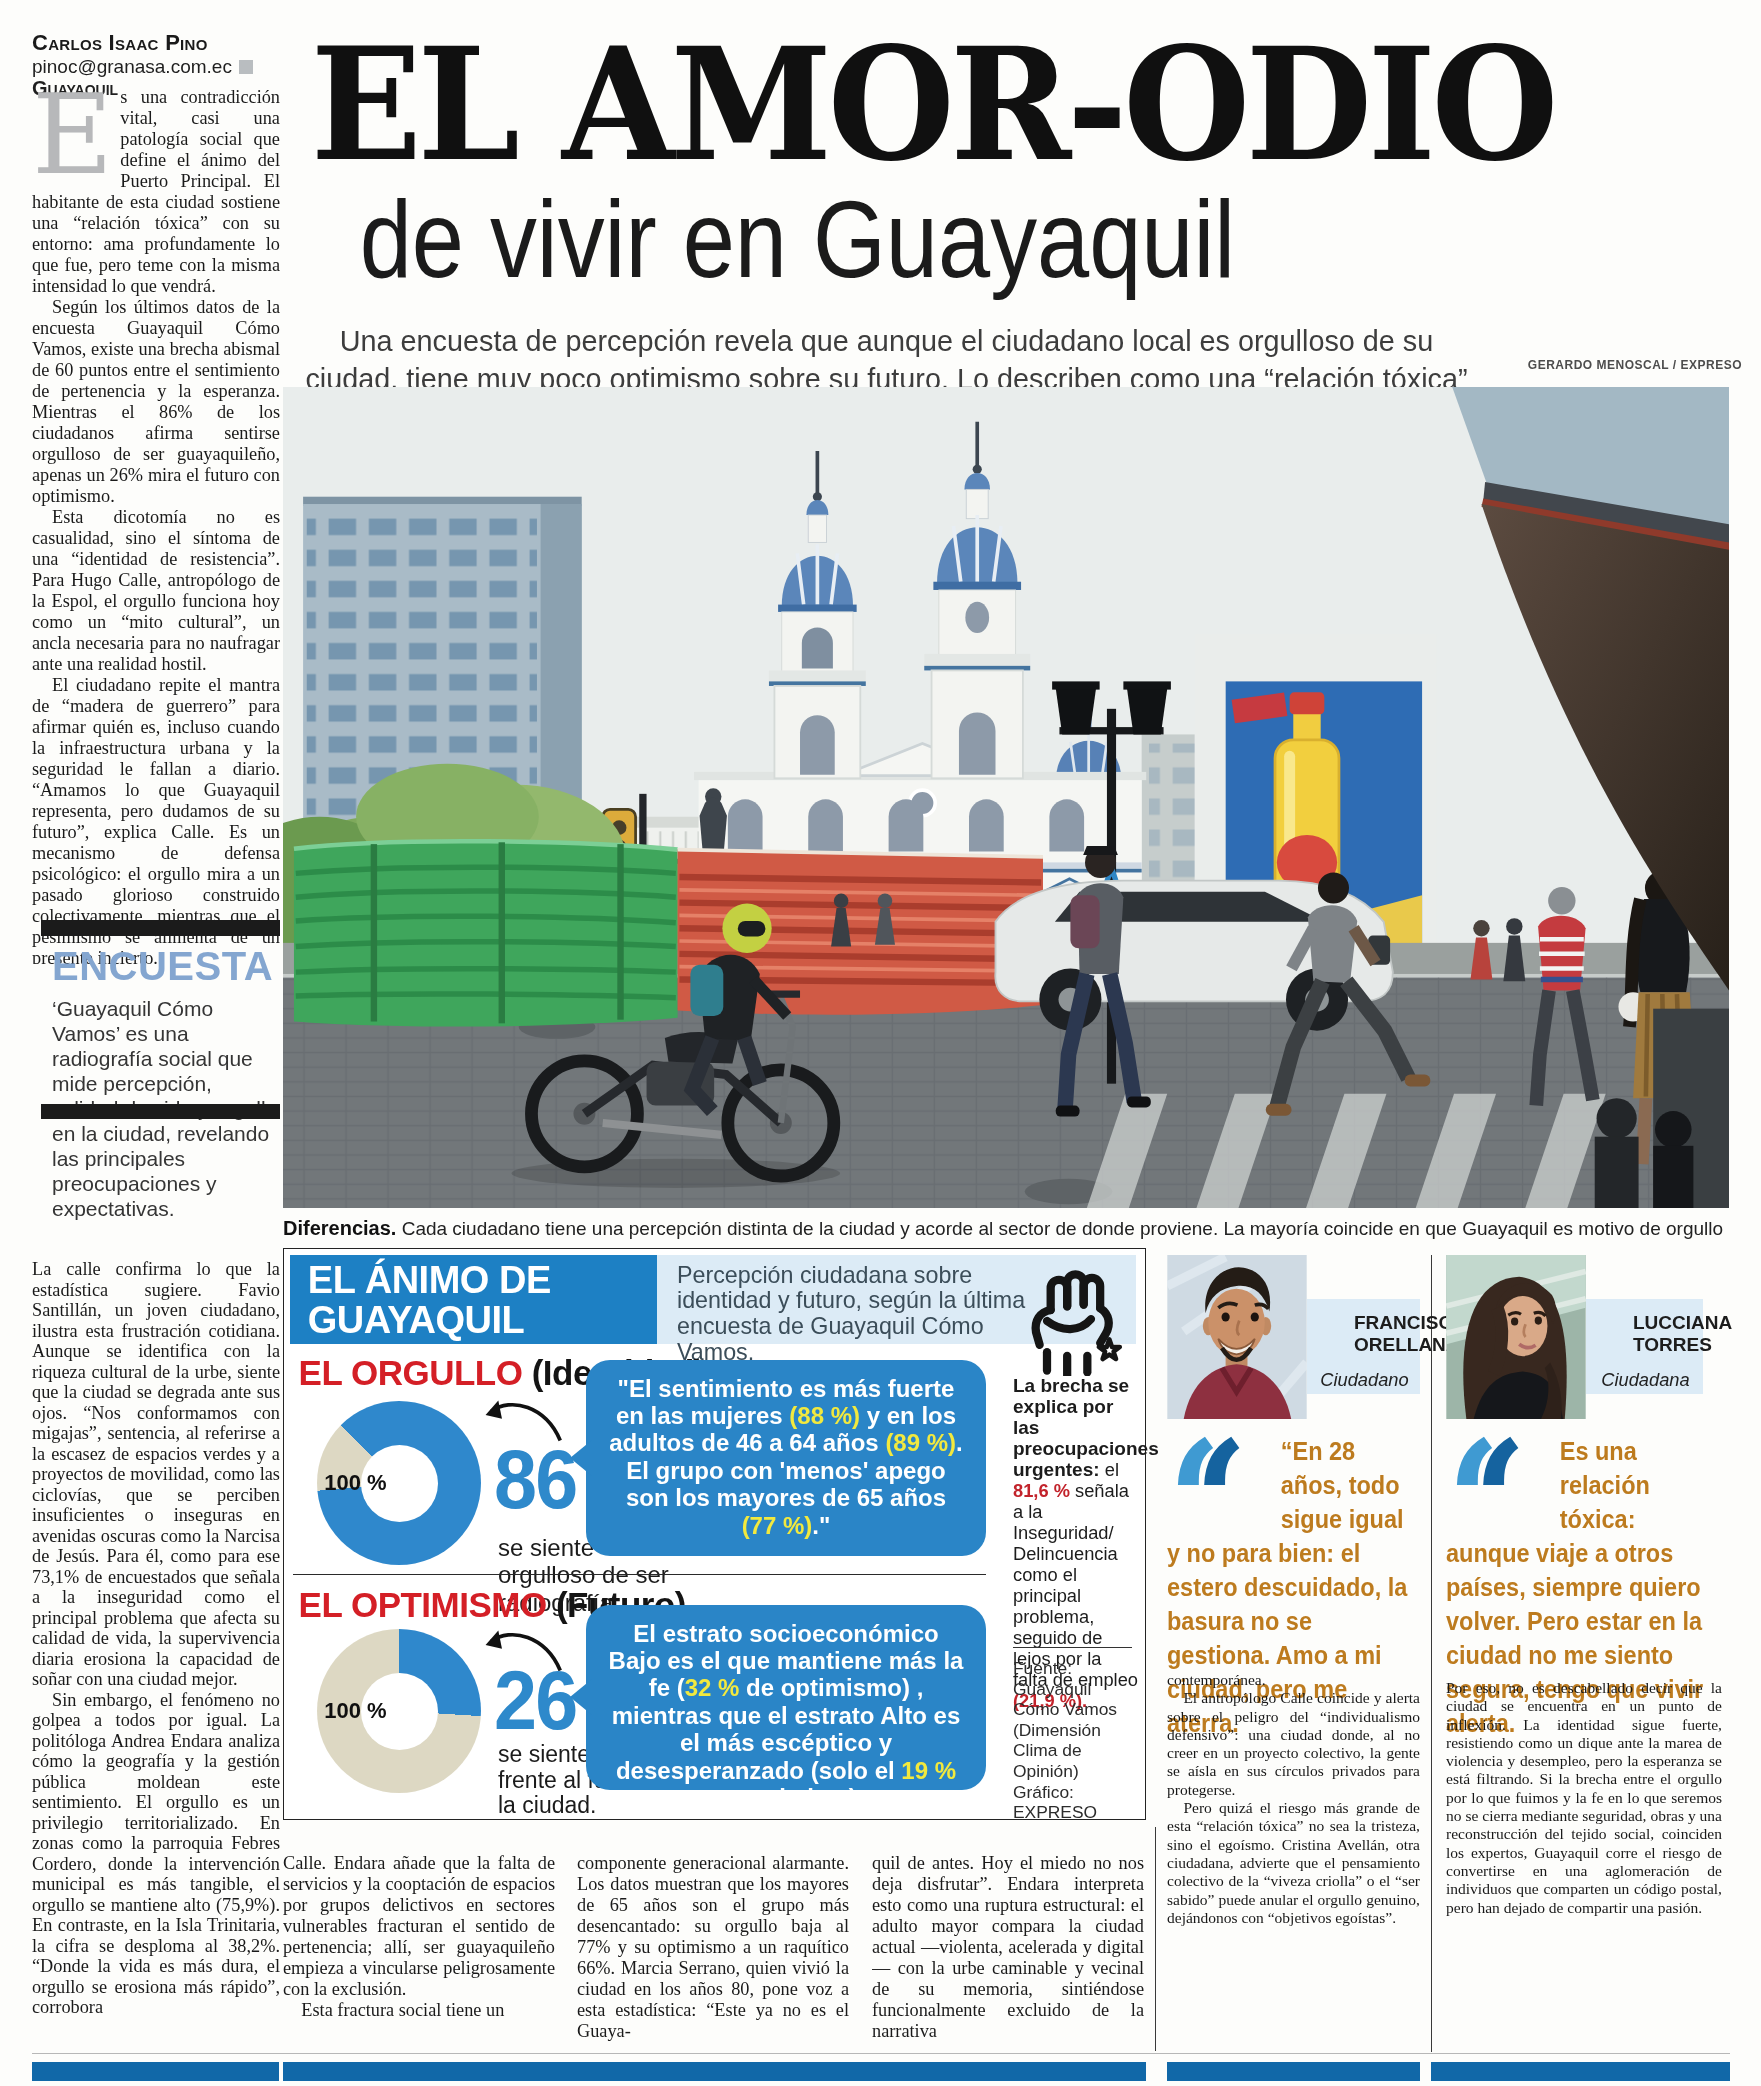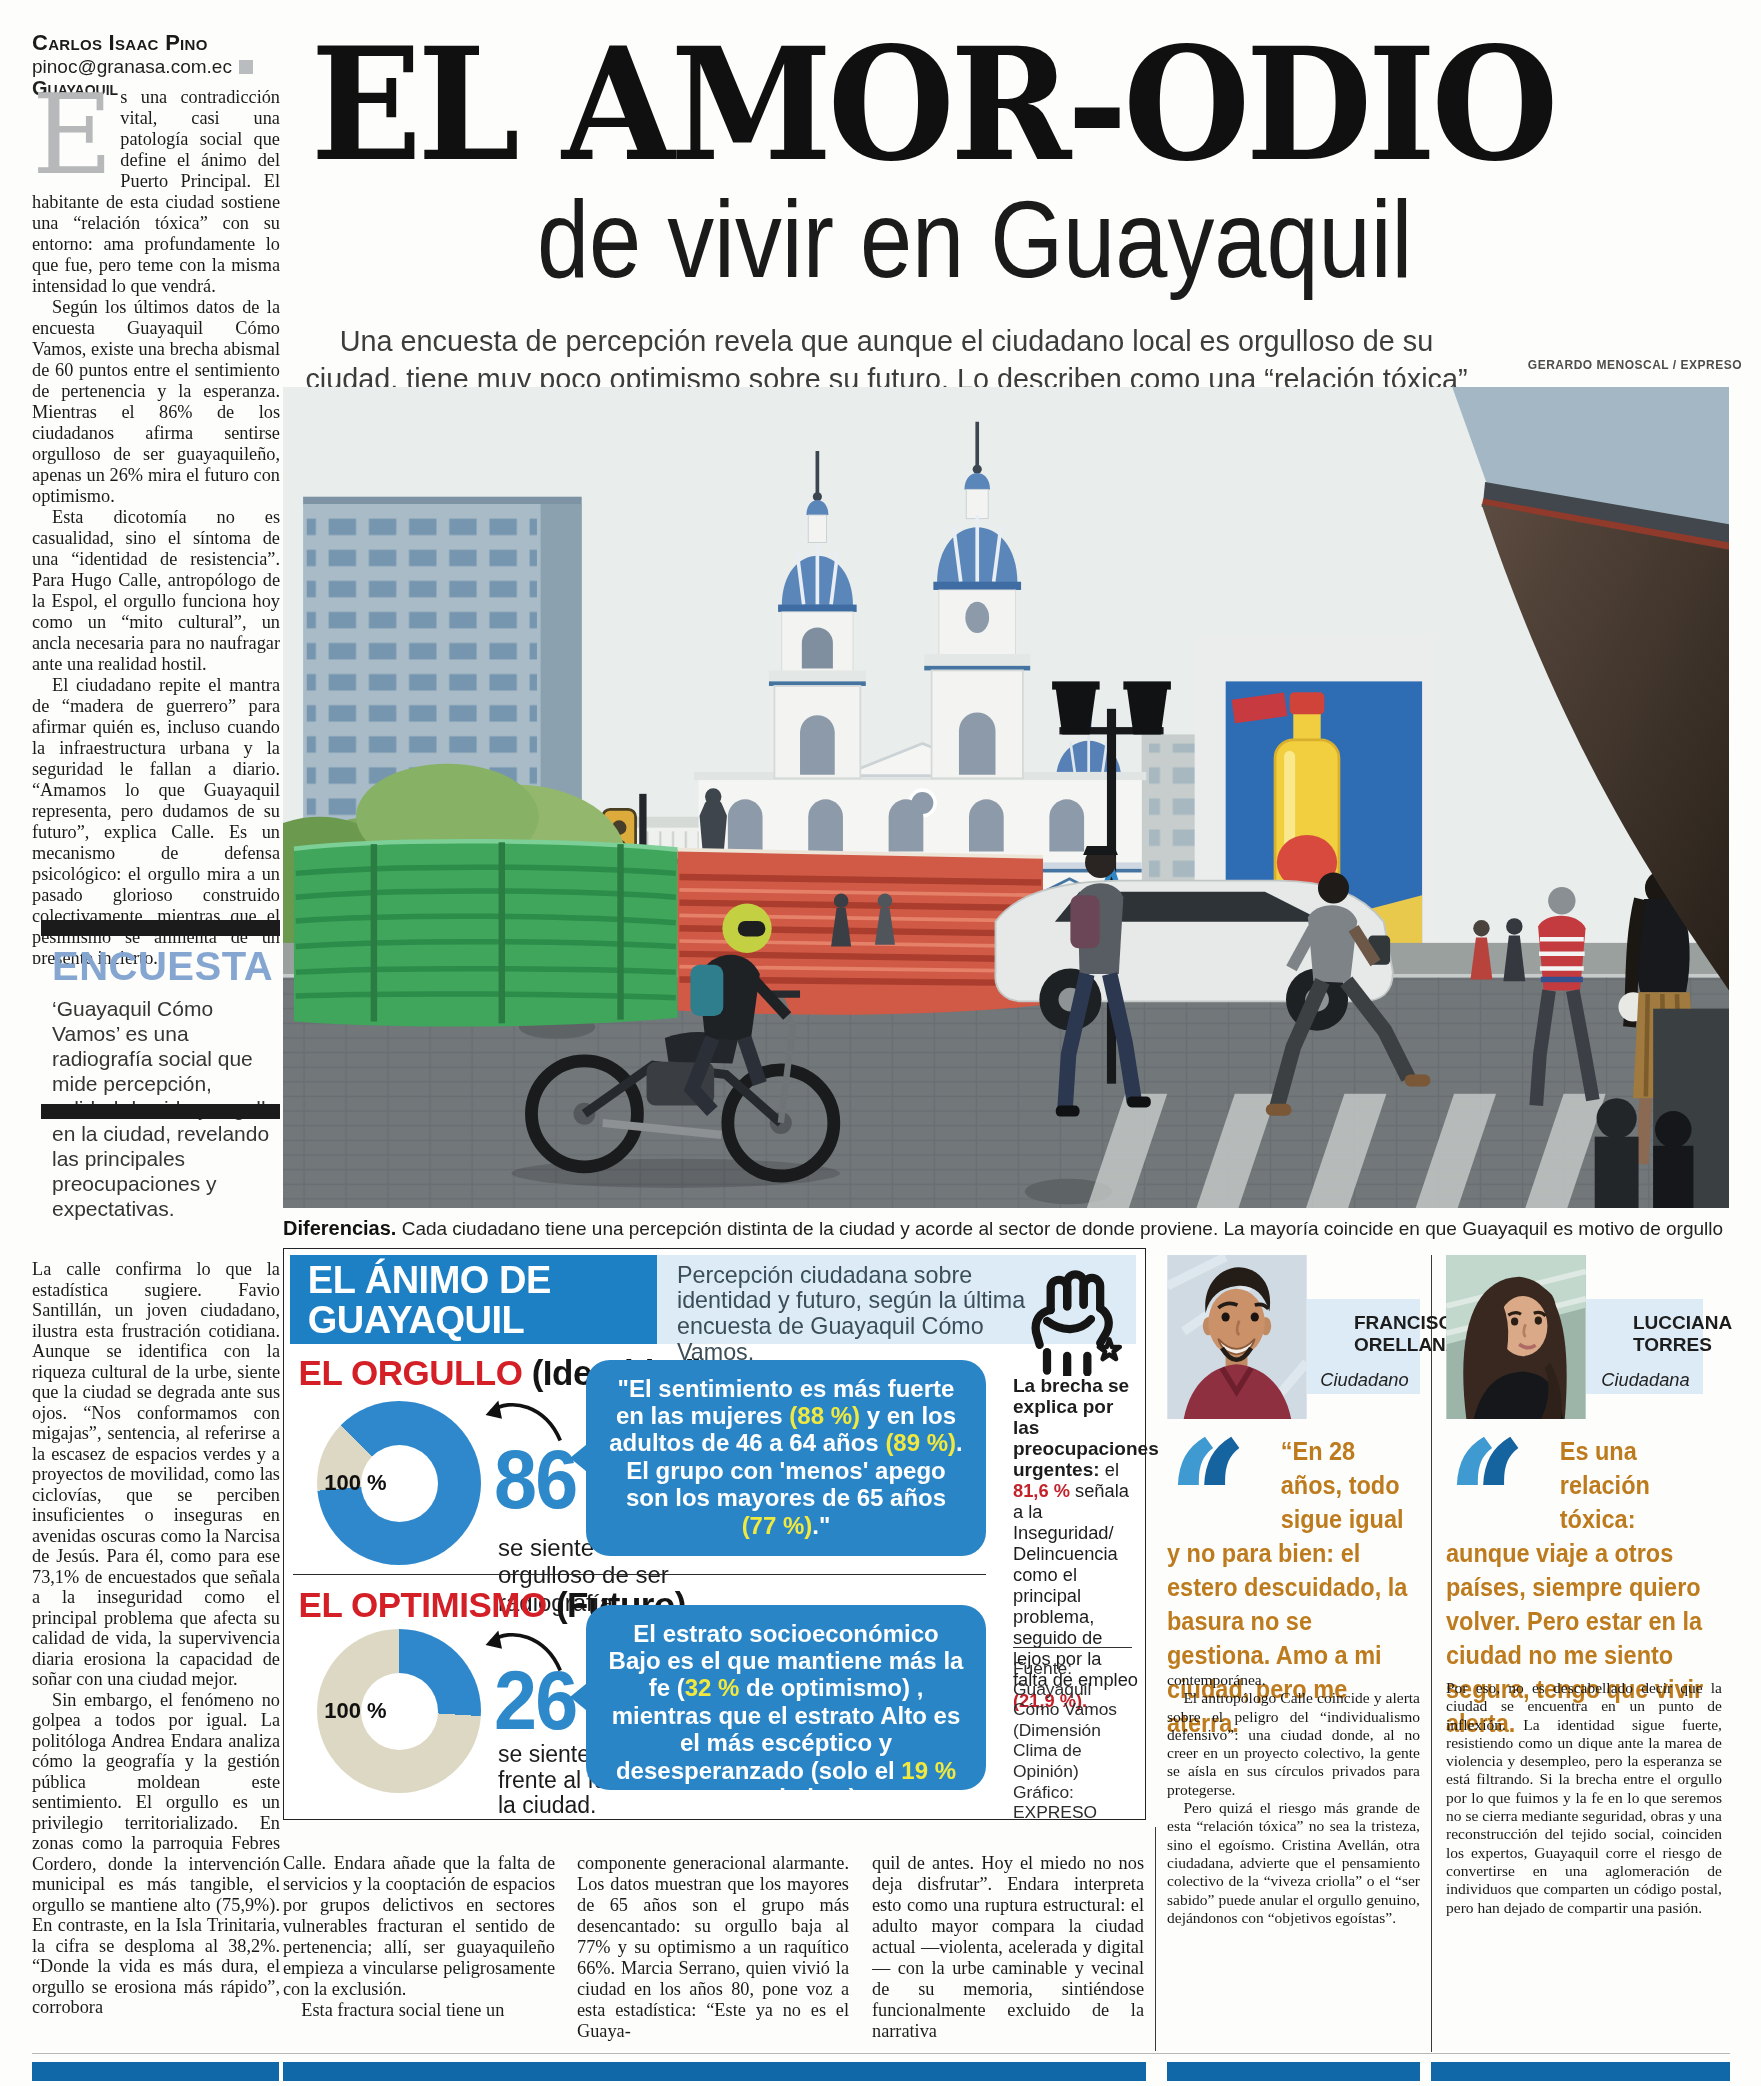--- a/index.html
+++ b/index.html
@@ -8,21 +8,21 @@
   .abs{position:absolute;}
 
   
   .byline{left:32px;top:31px;width:249px;font-family:"Liberation Sans",sans-serif;line-height:1.12;}
   .byline .name{font-weight:bold;font-variant:small-caps;font-size:22px;letter-spacing:0.3px;}
   .byline .mail{font-size:19px;color:#1f1f1f;}
   .byline .sq{display:inline-block;width:13.7px;height:13.7px;background:#b9bdc0;margin:0 5.5px -0.9px 7.3px;}
   .byline .city{font-weight:bold;font-variant:small-caps;font-size:20px;}
 
   
-  .hgroup{left:274px;top:25.6px;width:1224px;text-align:right;}
+  .hgroup{left:274px;top:25.6px;width:1224px;text-align:left;}
   .hl1{font-family:"DejaVu Serif",serif;font-weight:900;font-size:155px;line-height:1.02;
        letter-spacing:-4.6px;color:#101010;transform:scaleX(.94);transform-origin:center;white-space:nowrap;}
   .hl2{font-family:"Liberation Sans",sans-serif;font-weight:400;font-size:109px;line-height:1;color:#1b1b1b;
        transform:scaleX(.86);transform-origin:center;white-space:nowrap;margin-top:1.8px;}
   .deck{left:279px;top:322px;width:1215px;text-align:center;font-family:"Liberation Sans",sans-serif;
         font-size:30px;line-height:1.25;color:#3d3d3d;transform:scaleX(.96);transform-origin:center;}
   .credit{right:20px;top:358px;font-family:"Liberation Sans",sans-serif;font-size:12px;color:#4d4d4d;
         letter-spacing:0.5px;font-weight:bold;}
 
   

